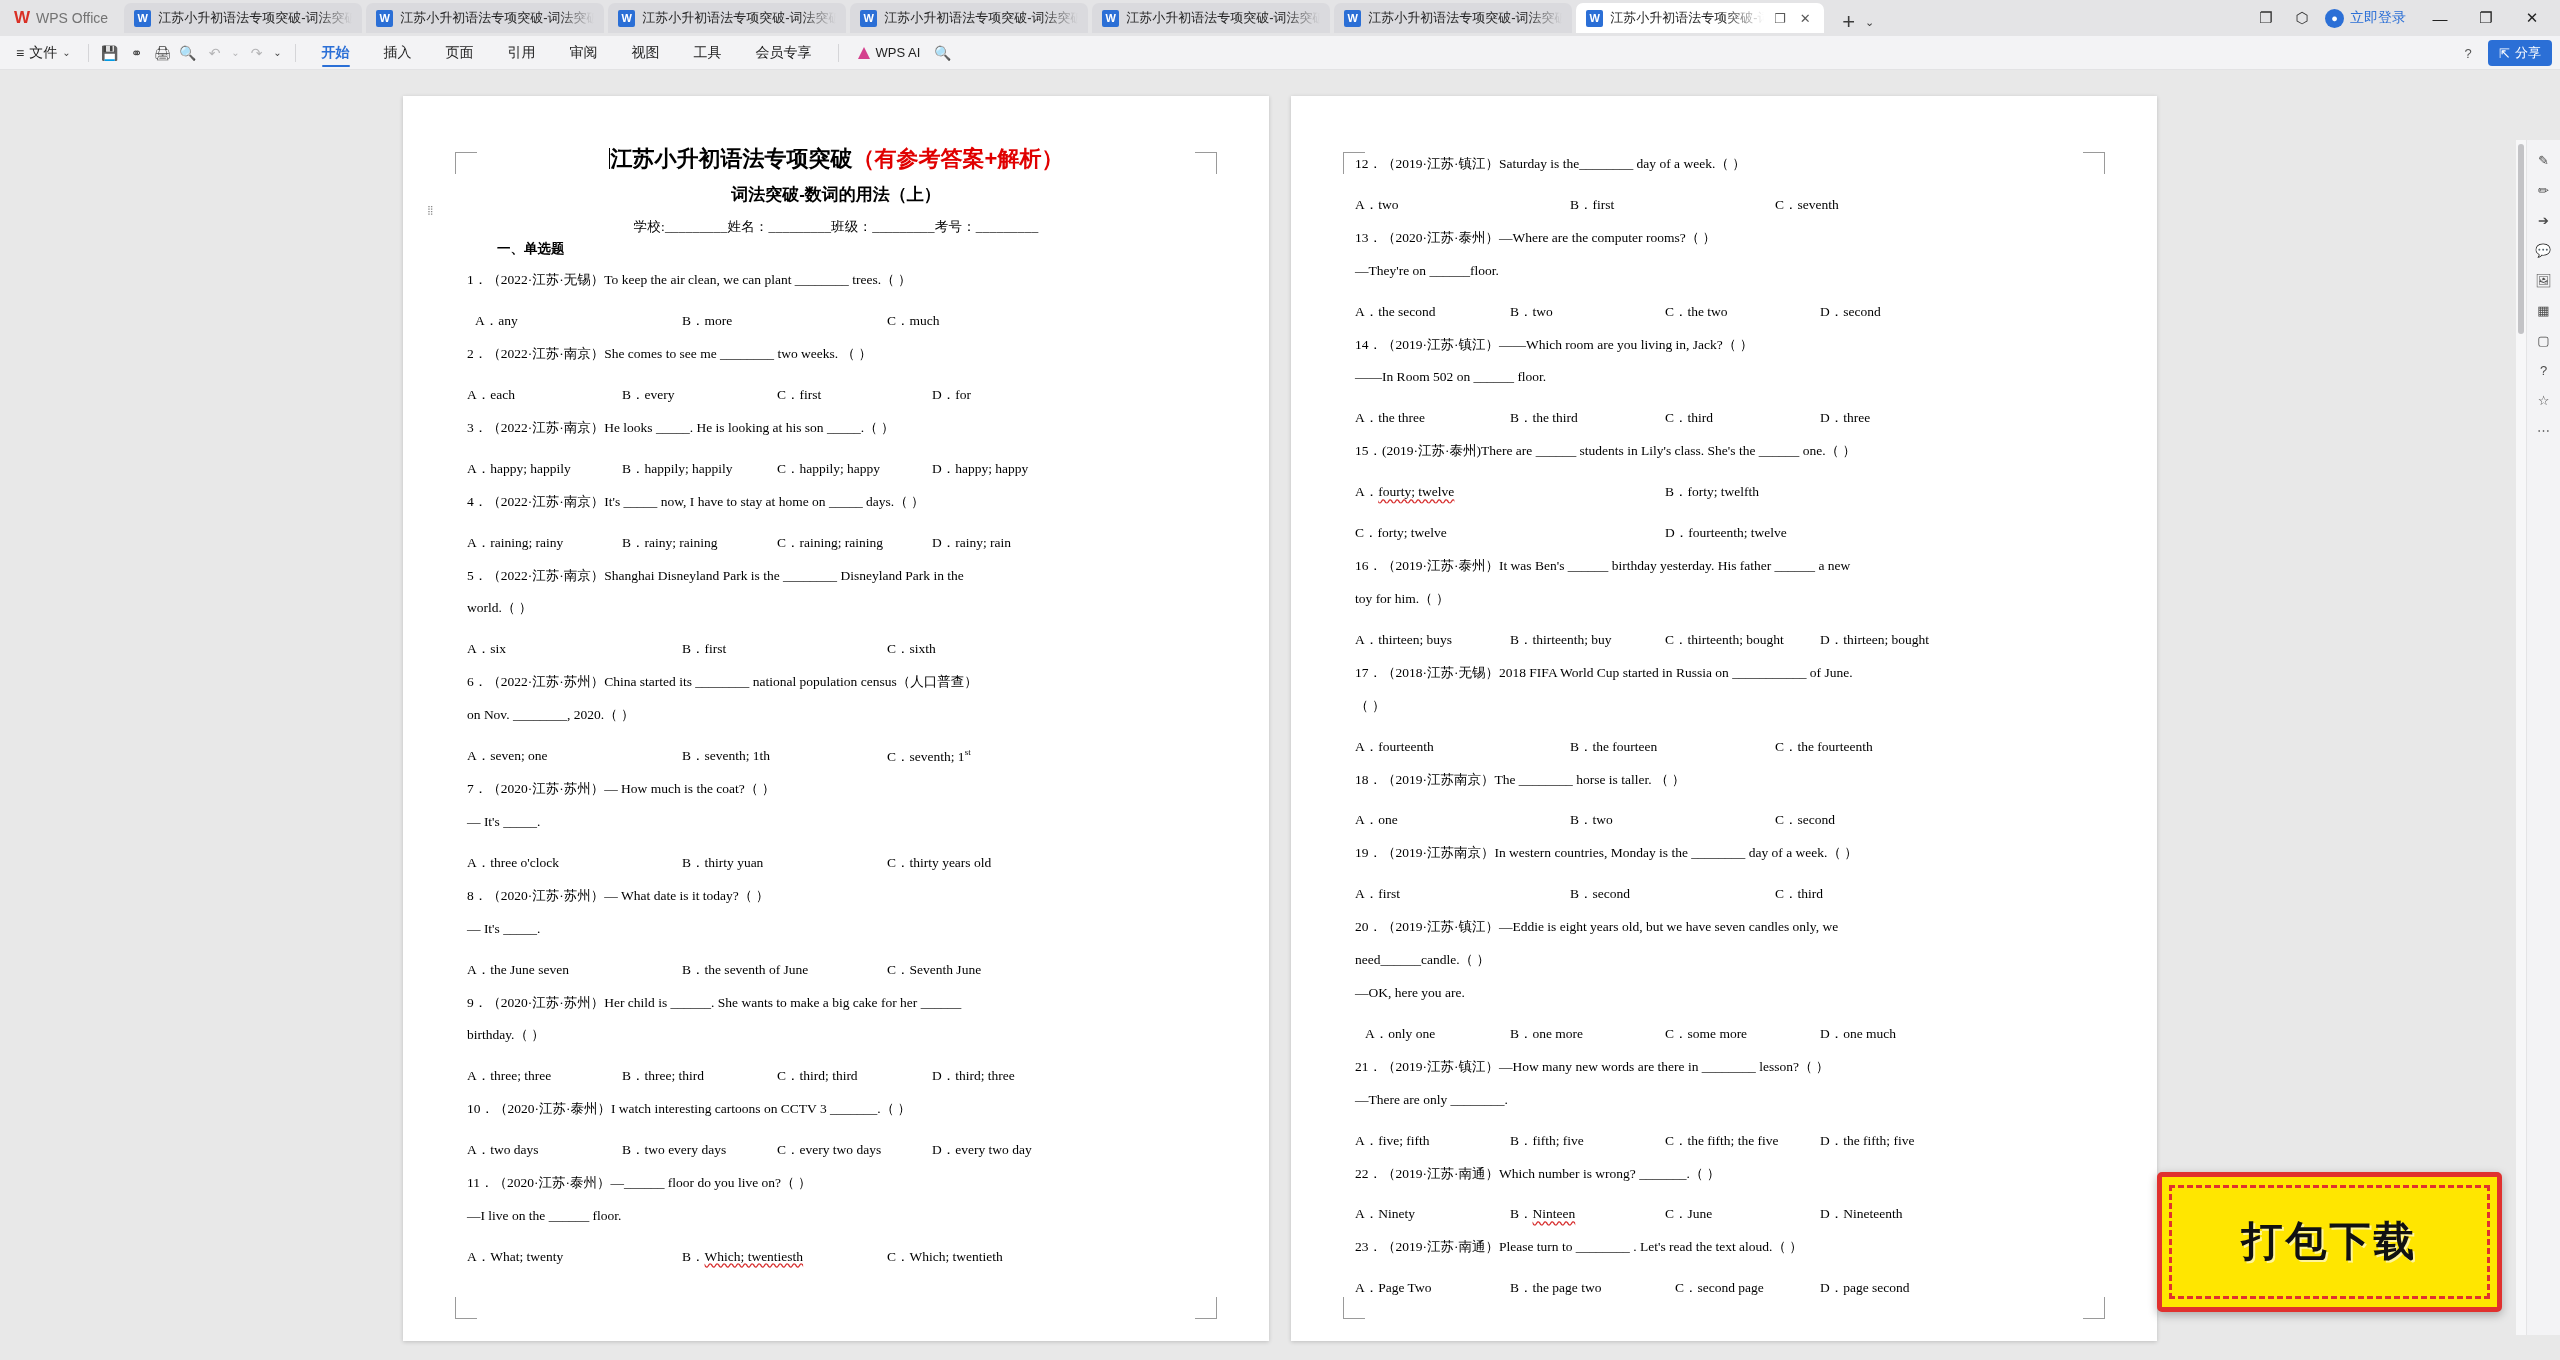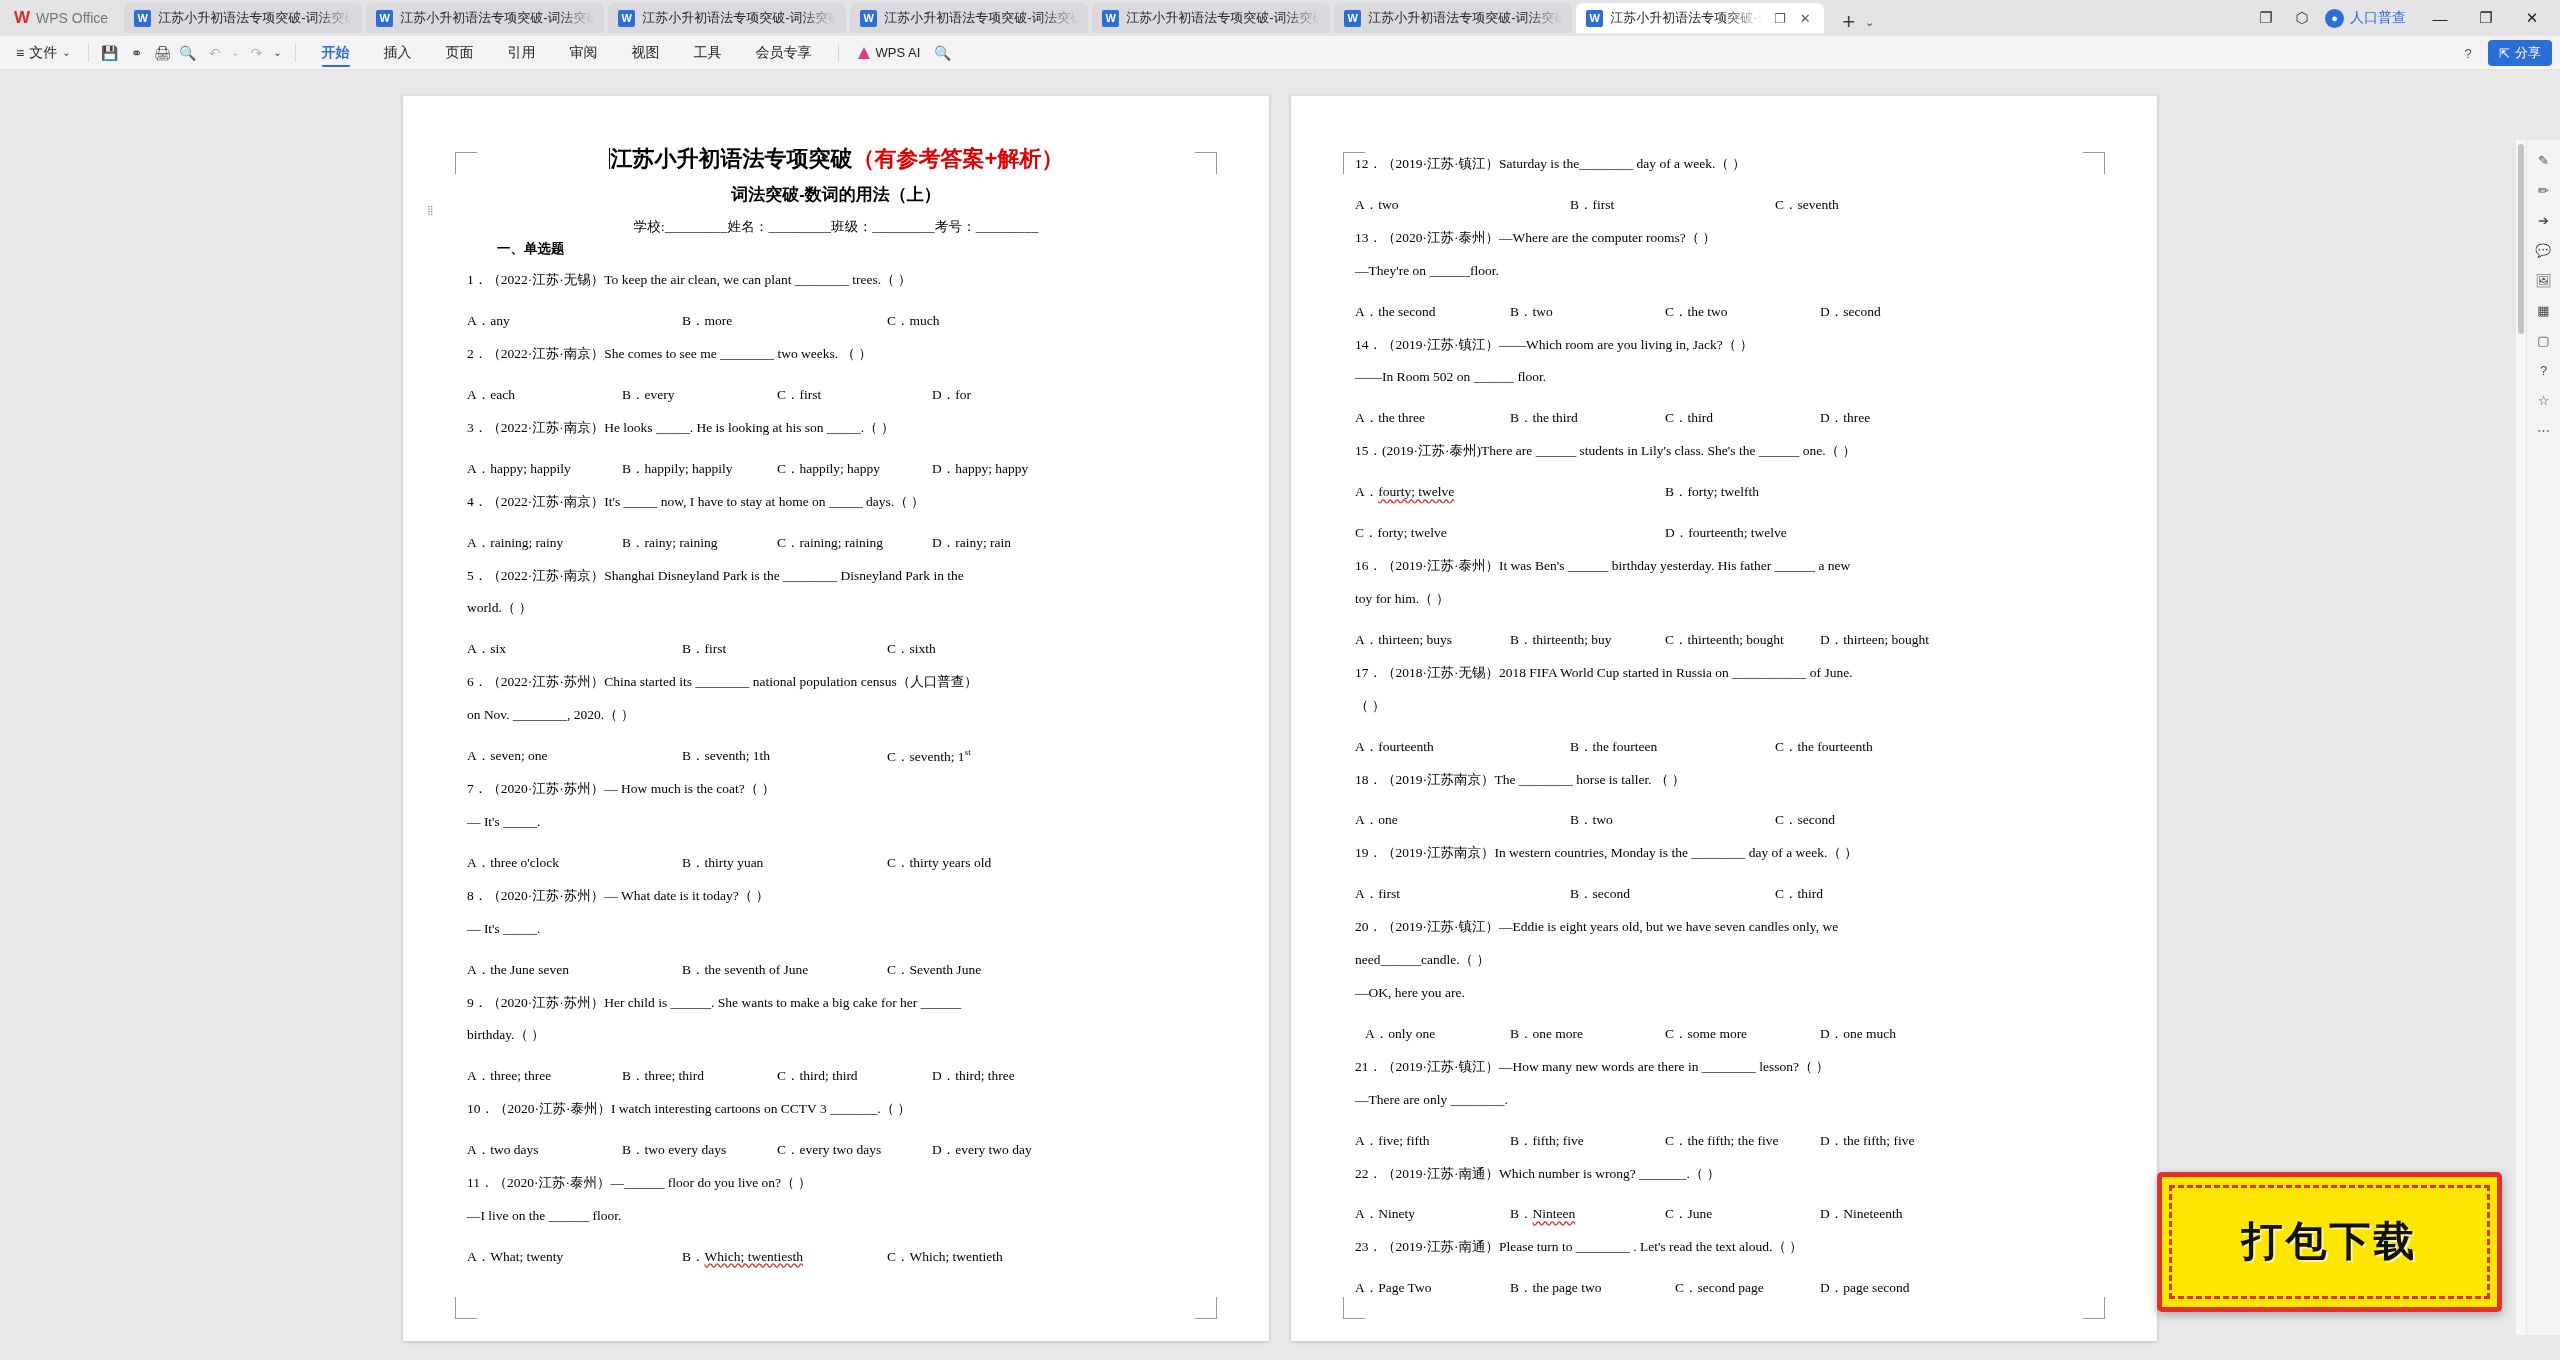--- a/index.html
+++ b/index.html
@@ -214,21 +214,21 @@
   </div>
   <div class="tabadd">
     <span class="plus">+</span>
     <span class="chev">⌄</span>
   </div>
   <div class="title-right">
     <span class="tr-btn">❐</span>
     <span class="tr-btn">⬡</span>
     <span class="login">
       <span class="ava">●</span>
-      <span class="txt">人口普查</span>
+      <span class="txt">立即登录</span>
     </span>
     <span class="win-btn">—</span>
     <span class="win-btn">❐</span>
     <span class="win-btn">✕</span>
   </div>
 </div>
 
 <div class="ribbon">
   <div class="rb-file">
     <span class="ham">≡</span>
@@ -281,21 +281,21 @@
     <div class="doc">
       <h1 class="doctitle">
         <span class="caret"></span><span>江苏小升初语法专项突破</span><span class="red">（有参考答案+解析）</span>
       </h1>
       <h2 class="docsub">词法突破-数词的用法（上）</h2>
       <div class="idline">学校:_________姓名：_________班级：_________考号：_________</div>
       <div class="secthead">一、单选题</div>
       <div id="left-content">
           <div class="q">1．（2022·江苏·无锡）To keep the air clean, we can plant ________ trees.（  ）</div>
           <div class="opts" style="position: relative; height: 22px;">
-            <span style="position: absolute; left: 0px;">A．any</span>
+            <span style="position: absolute; left: 8px;">A．any</span>
             <span style="position: absolute; left: 215px;">B．more</span>
             <span style="position: absolute; left: 420px;">C．much</span>
           </div>
           <div class="q">2．（2022·江苏·南京）She comes to see me ________ two weeks. （  ）</div>
           <div class="opts" style="position: relative; height: 22px;">
             <span style="position: absolute; left: 0px;">A．each</span>
             <span style="position: absolute; left: 155px;">B．every</span>
             <span style="position: absolute; left: 310px;">C．first</span>
             <span style="position: absolute; left: 465px;">D．for</span>
           </div>

